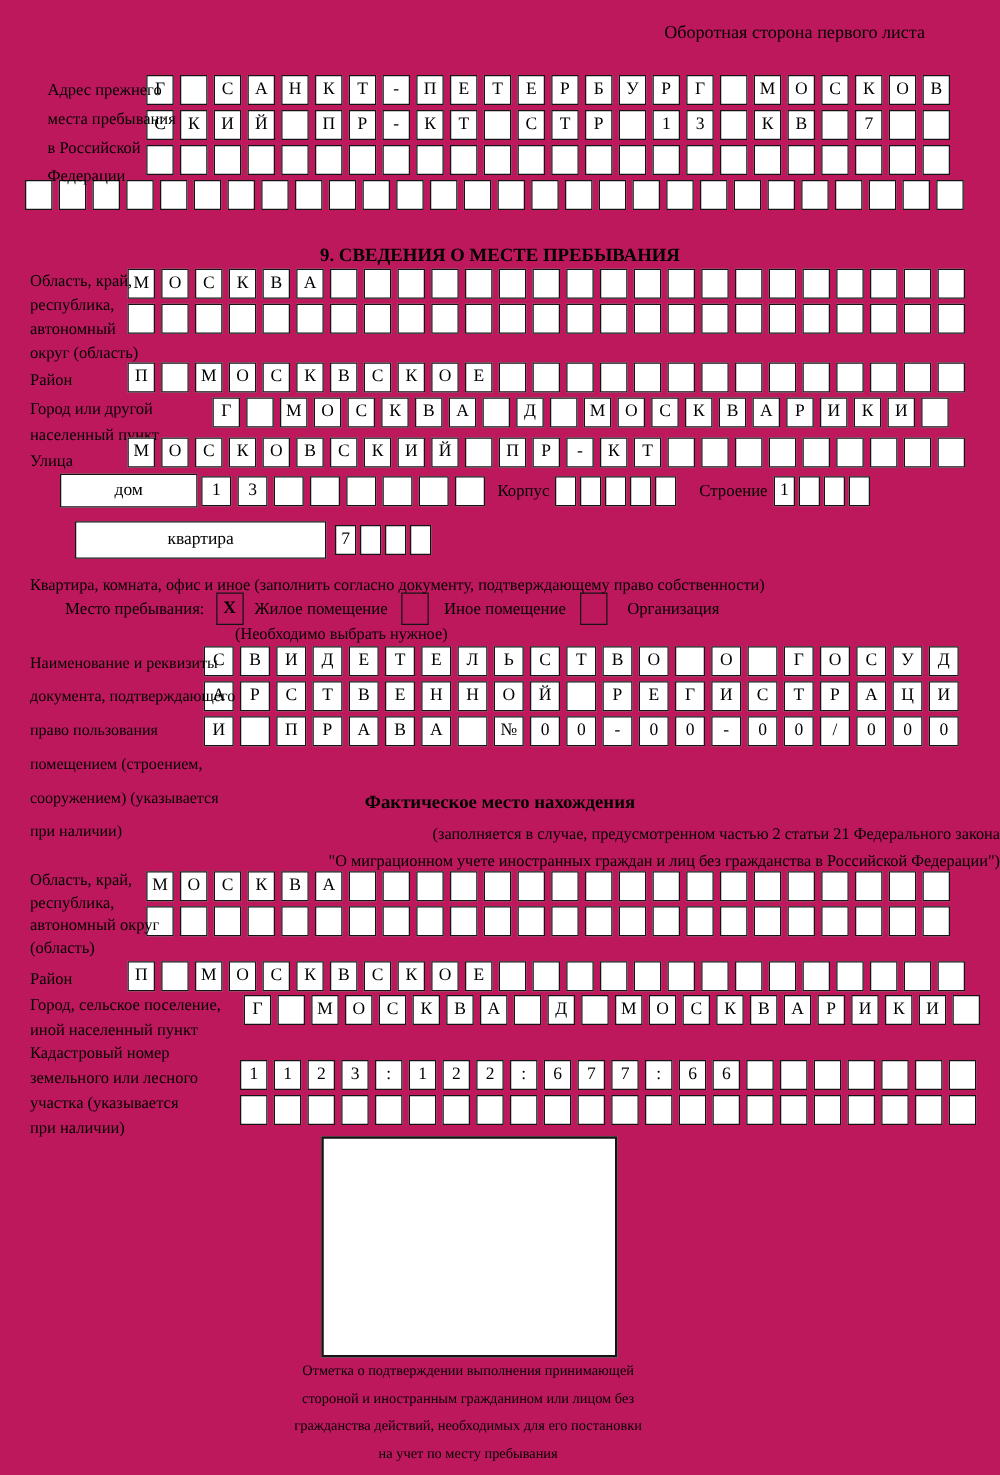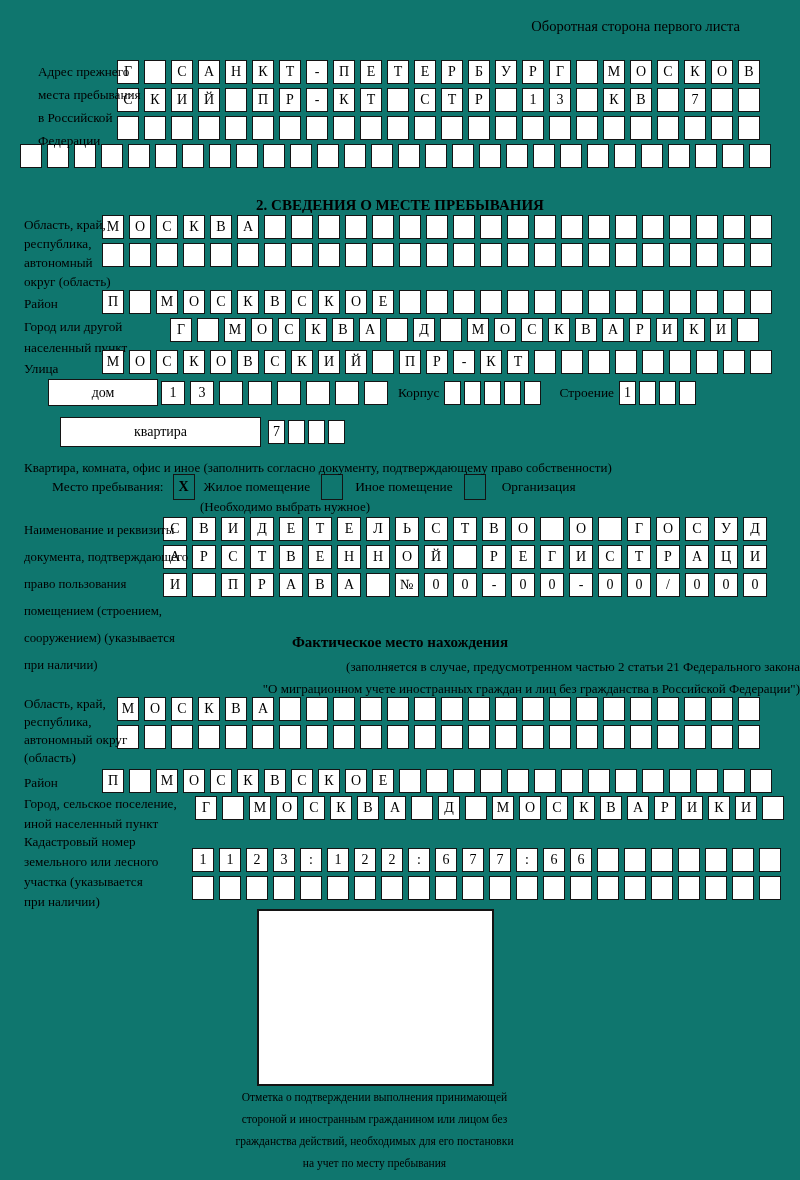--- a/index.html
+++ b/index.html
@@ -1,17 +1,17 @@
 <!DOCTYPE html>
 <html><head>
 <meta charset="utf-8">
 <style>
   html,body{margin:0;padding:0;background:#ffffff;}
   .page{
-    position:relative;width:800px;height:1180px;background:#0f766e;
+    position:relative;width:800px;height:1180px;background:#be185d;
     font-family:"Liberation Serif","DejaVu Serif",serif;color:#000;overflow:hidden;
   }
   .f{position:absolute;left:24px;}
   .lbl{position:absolute;left:0;top:0;font-size:13.2px;line-height:20px;white-space:pre-line;}
   .rows{display:flex;flex-direction:column;gap:4px;}
   .boxrow{display:flex;gap:5px;}
   .boxrow.sg{gap:3px;}
   .cell{
     width:20px;height:22px;border:1.6px solid #141414;box-sizing:content-box;
     display:flex;align-items:center;justify-content:center;
@@ -154,21 +154,21 @@
         <span class="cell"></span>
         <span class="cell"></span>
         <span class="cell"></span>
         <span class="cell"></span>
         <span class="cell"></span>
         <span class="cell"></span>
         <span class="cell"></span>
       </div>
   </div>
 
-  <div class="title" style="top:197px;">2. СВЕДЕНИЯ О МЕСТЕ ПРЕБЫВАНИЯ</div>
+  <div class="title" style="top:197px;">9. СВЕДЕНИЯ О МЕСТЕ ПРЕБЫВАНИЯ</div>
 
   <div class="f" style="top:215px;">
     <div class="lbl" style="line-height:19px;">Область, край,
 республика,
 автономный
 округ (область)</div>
     <div class="rows" style="margin-left:78px;">
       <div class="boxrow">
           <span class="cell">М</span>
           <span class="cell">О</span>
@@ -359,21 +359,21 @@
     <div class="opt-label">Место пребывания:</div>
     <div class="checkbox" style="margin-left:9px;">X</div>
     <div class="opt-label" style="margin-left:9px;">Жилое помещение</div>
     <div class="checkbox" style="margin-left:11px;"></div>
     <div class="opt-label" style="margin-left:12px;">Иное помещение</div>
     <div class="checkbox" style="margin-left:11px;"></div>
     <div class="opt-label" style="margin-left:16px;">Организация</div>
   </div>
 
   <div class="f note" style="top:460px;">Квартира, комната, офис и иное (заполнить согласно документу, подтверждающему право собственности)</div>
-  <div class="f note" style="top:499px;left:200px;">(Необходимо выбрать нужное)</div>
+  <div class="f note" style="top:499px;left:188px;">(Необходимо выбрать нужное)</div>
 
   <div class="f" style="top:517px;">
     <div class="lbl" style="line-height:27px;font-size:12.8px;">Наименование и реквизиты
 документа, подтверждающего
 право пользования
 помещением (строением,
 сооружением) (указывается
 при наличии)</div>
     <div class="rows" style="margin-left:139px;">
       <div class="boxrow">

